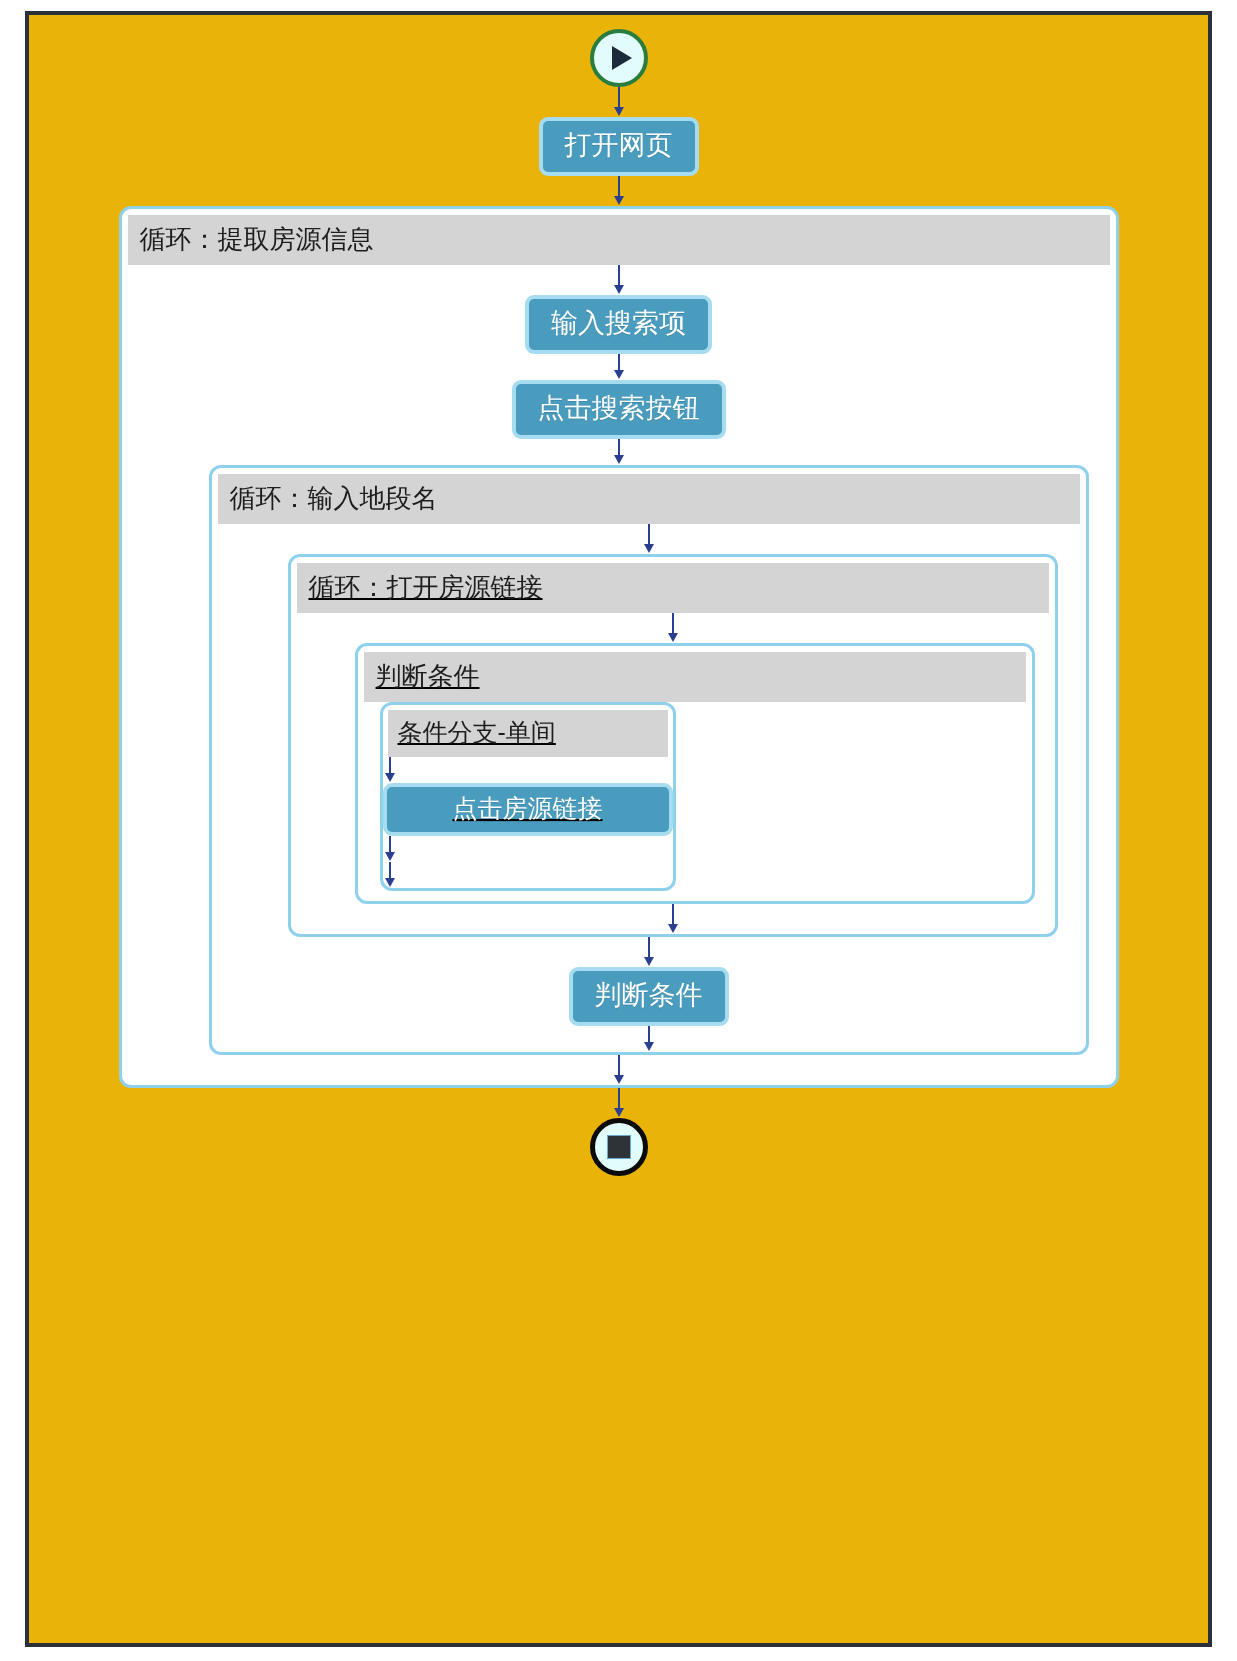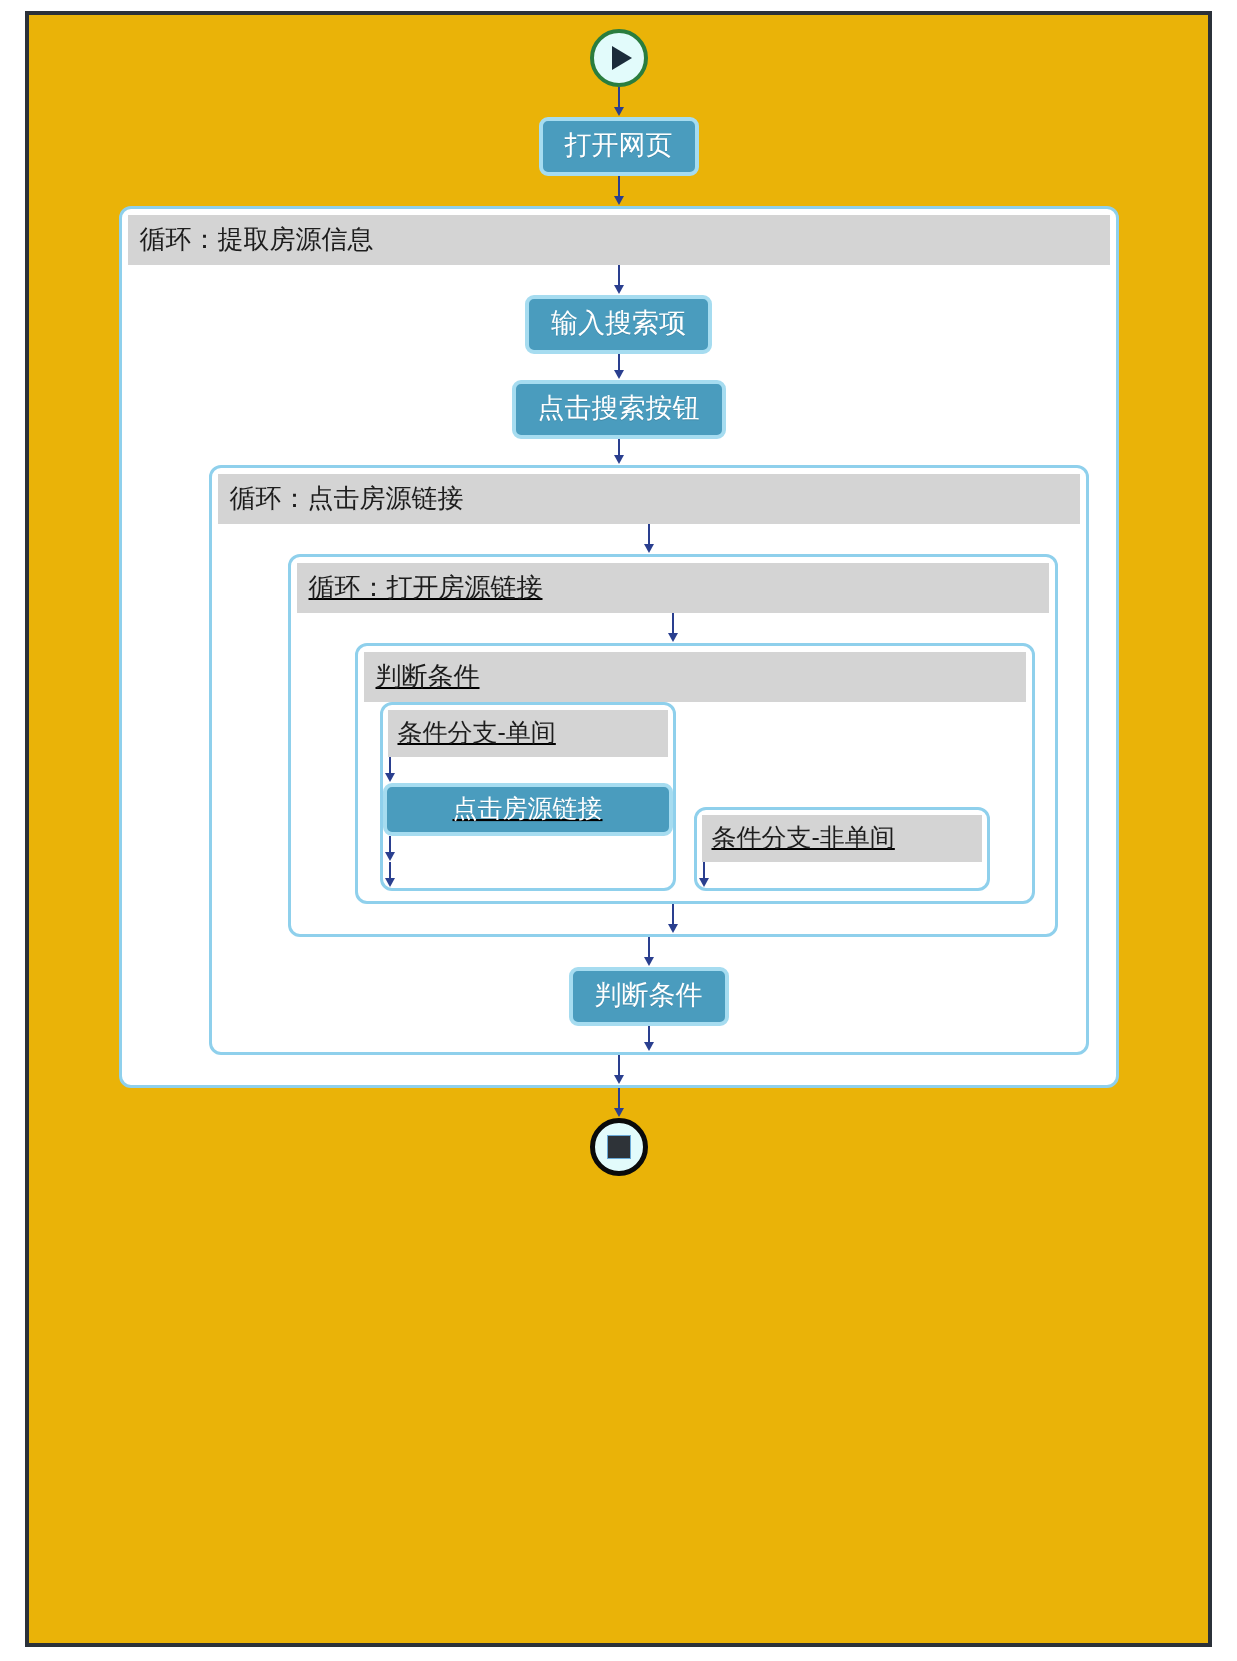--- a/index.html
+++ b/index.html
@@ -203,21 +203,21 @@
 
           <div class="action">输入搜索项</div>
 
           <div class="arrow short"></div>
 
           <div class="action">点击搜索按钮</div>
 
           <div class="arrow short"></div>
 
           <div class="container-box loop-nextpage">
-            <div class="container-title">循环：点击房源链接</div>
+            <div class="container-title">循环：输入地段名</div>
             <div class="container-body">
 
               <div class="arrow"></div>
 
               <div class="container-box loop-listing">
                 <div class="container-title">循环：打开房源链接</div>
                 <div class="container-body">
 
                   <div class="arrow"></div>
 
@@ -229,26 +229,20 @@
                       <div class="branch branch-single">
                         <div class="branch-title">条件分支-单间</div>
                         <div class="branch-body">
                           <div class="arrow short"></div>
                           <div class="action small">点击房源链接</div>
                           <div class="arrow short"></div>
                           <div class="arrow short"></div>
                         </div>
                       </div>
 
-                      <div class="branch branch-multi">
-                        <div class="branch-title">条件分支-非单间</div>
-                        <div class="branch-body">
-                          <div class="arrow short"></div>
-                        </div>
-                      </div>
 
                     </div>
                     <div class="spacer-10"></div>
                   </div>
 
                   <div class="arrow"></div>
                 </div>
               </div>
 
               <div class="arrow"></div>

